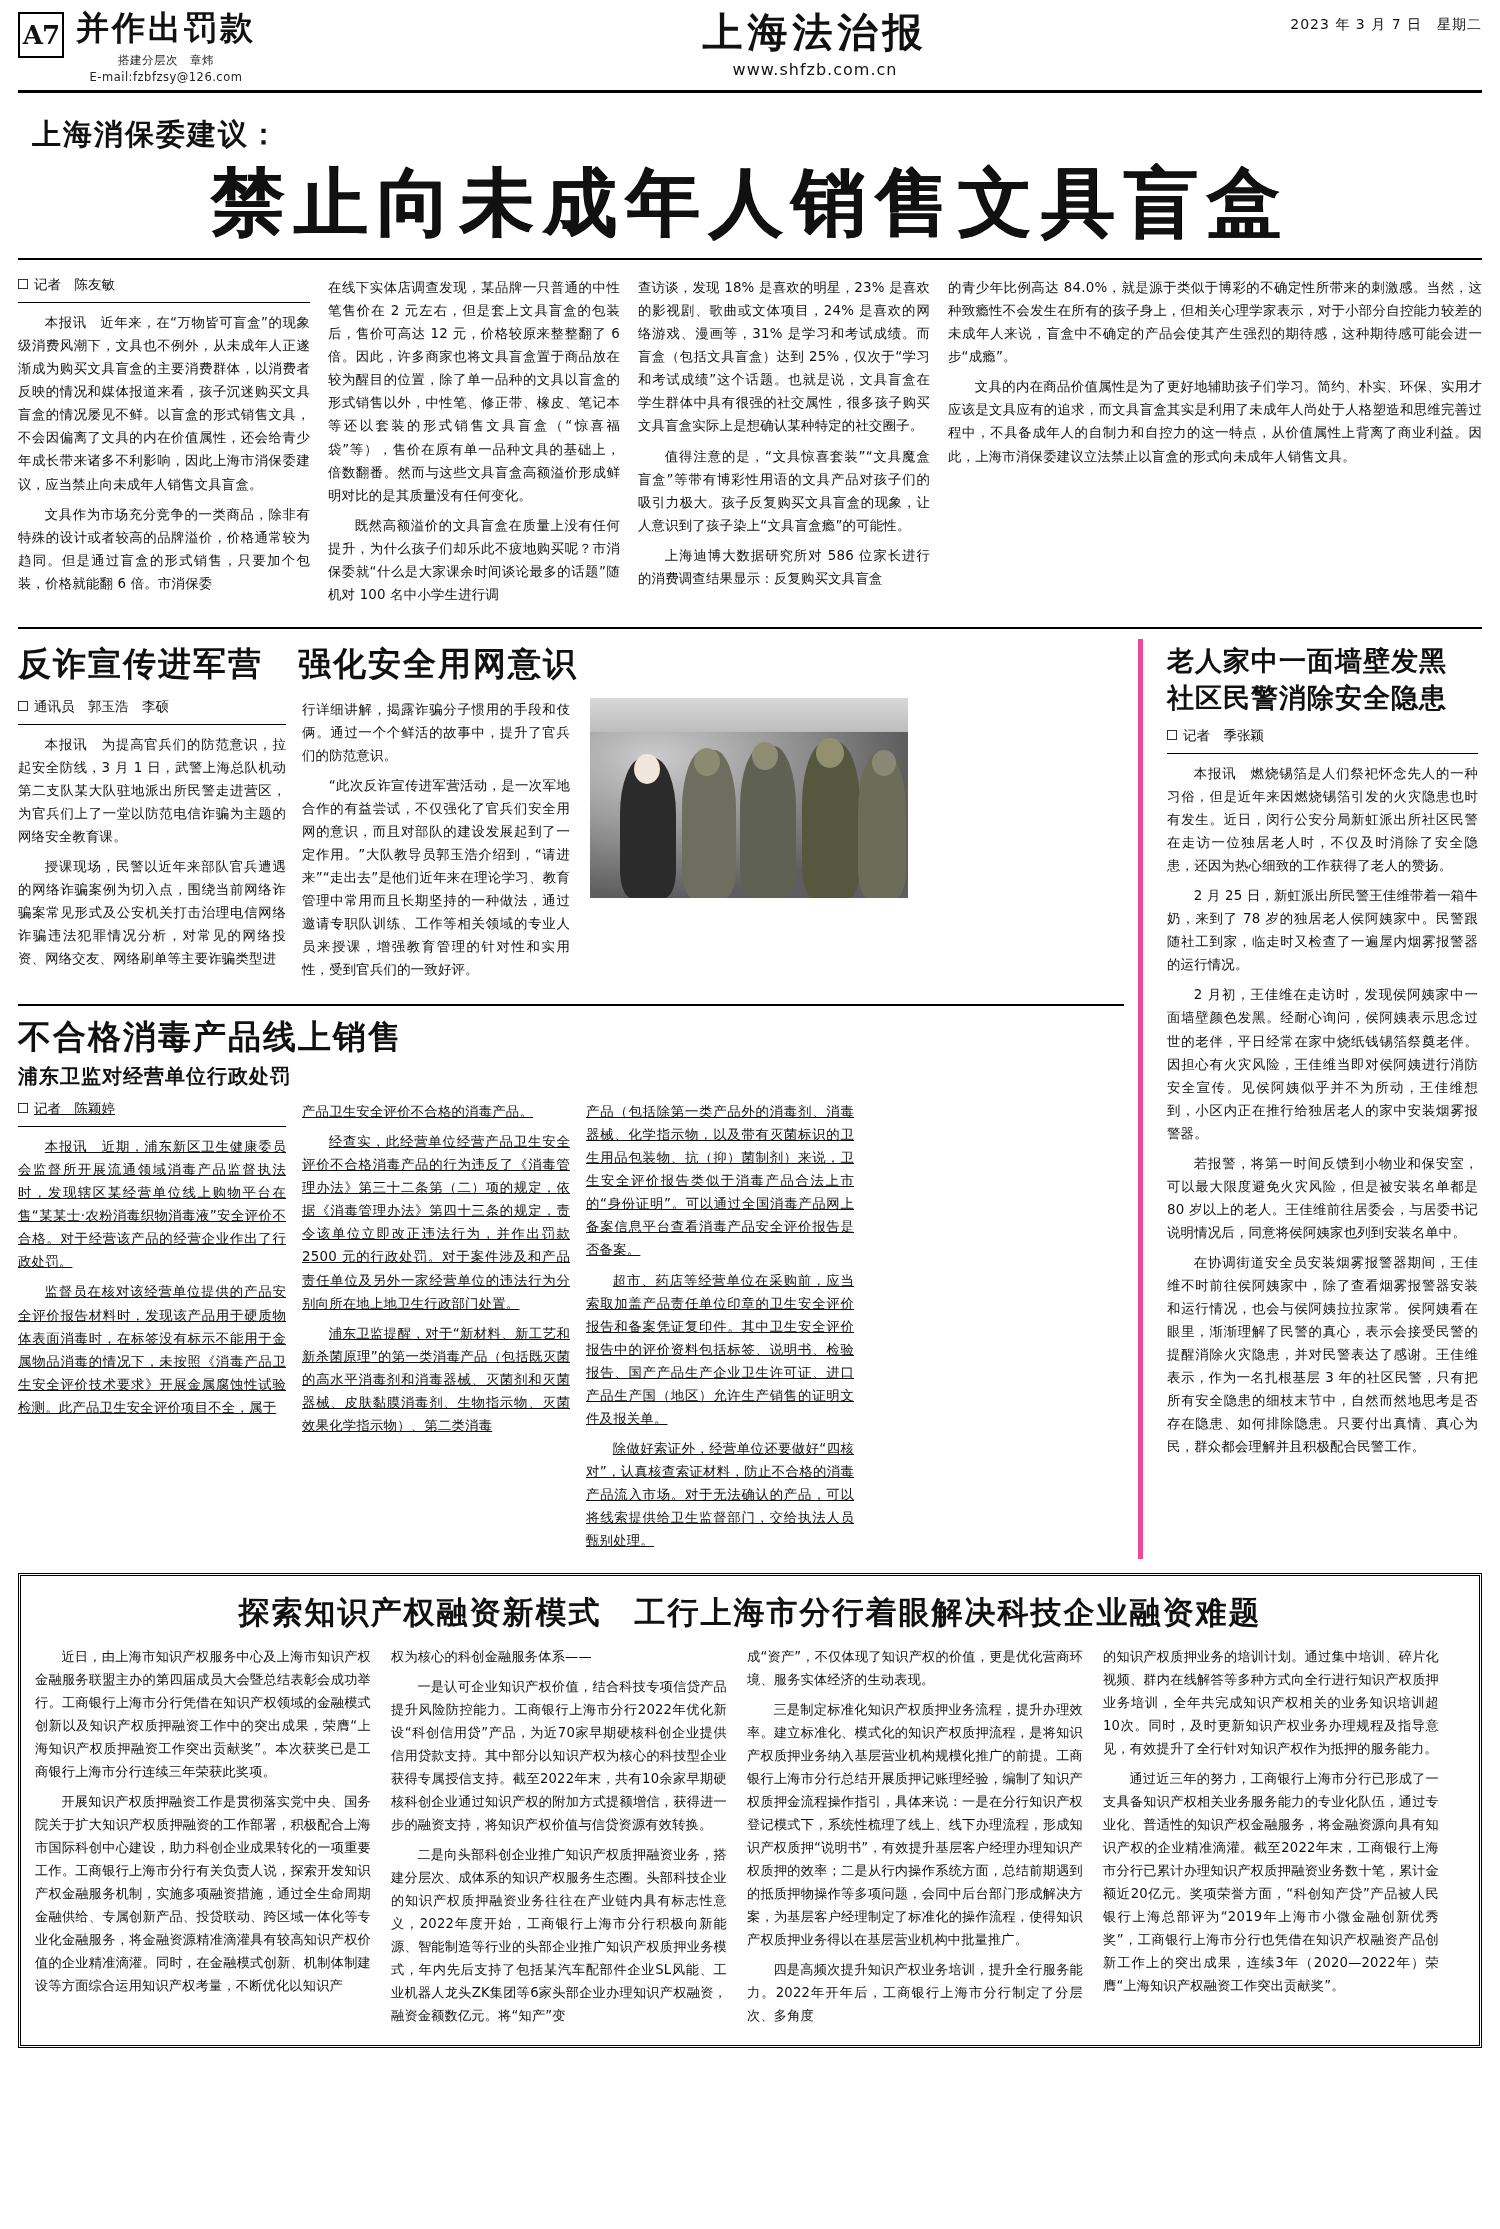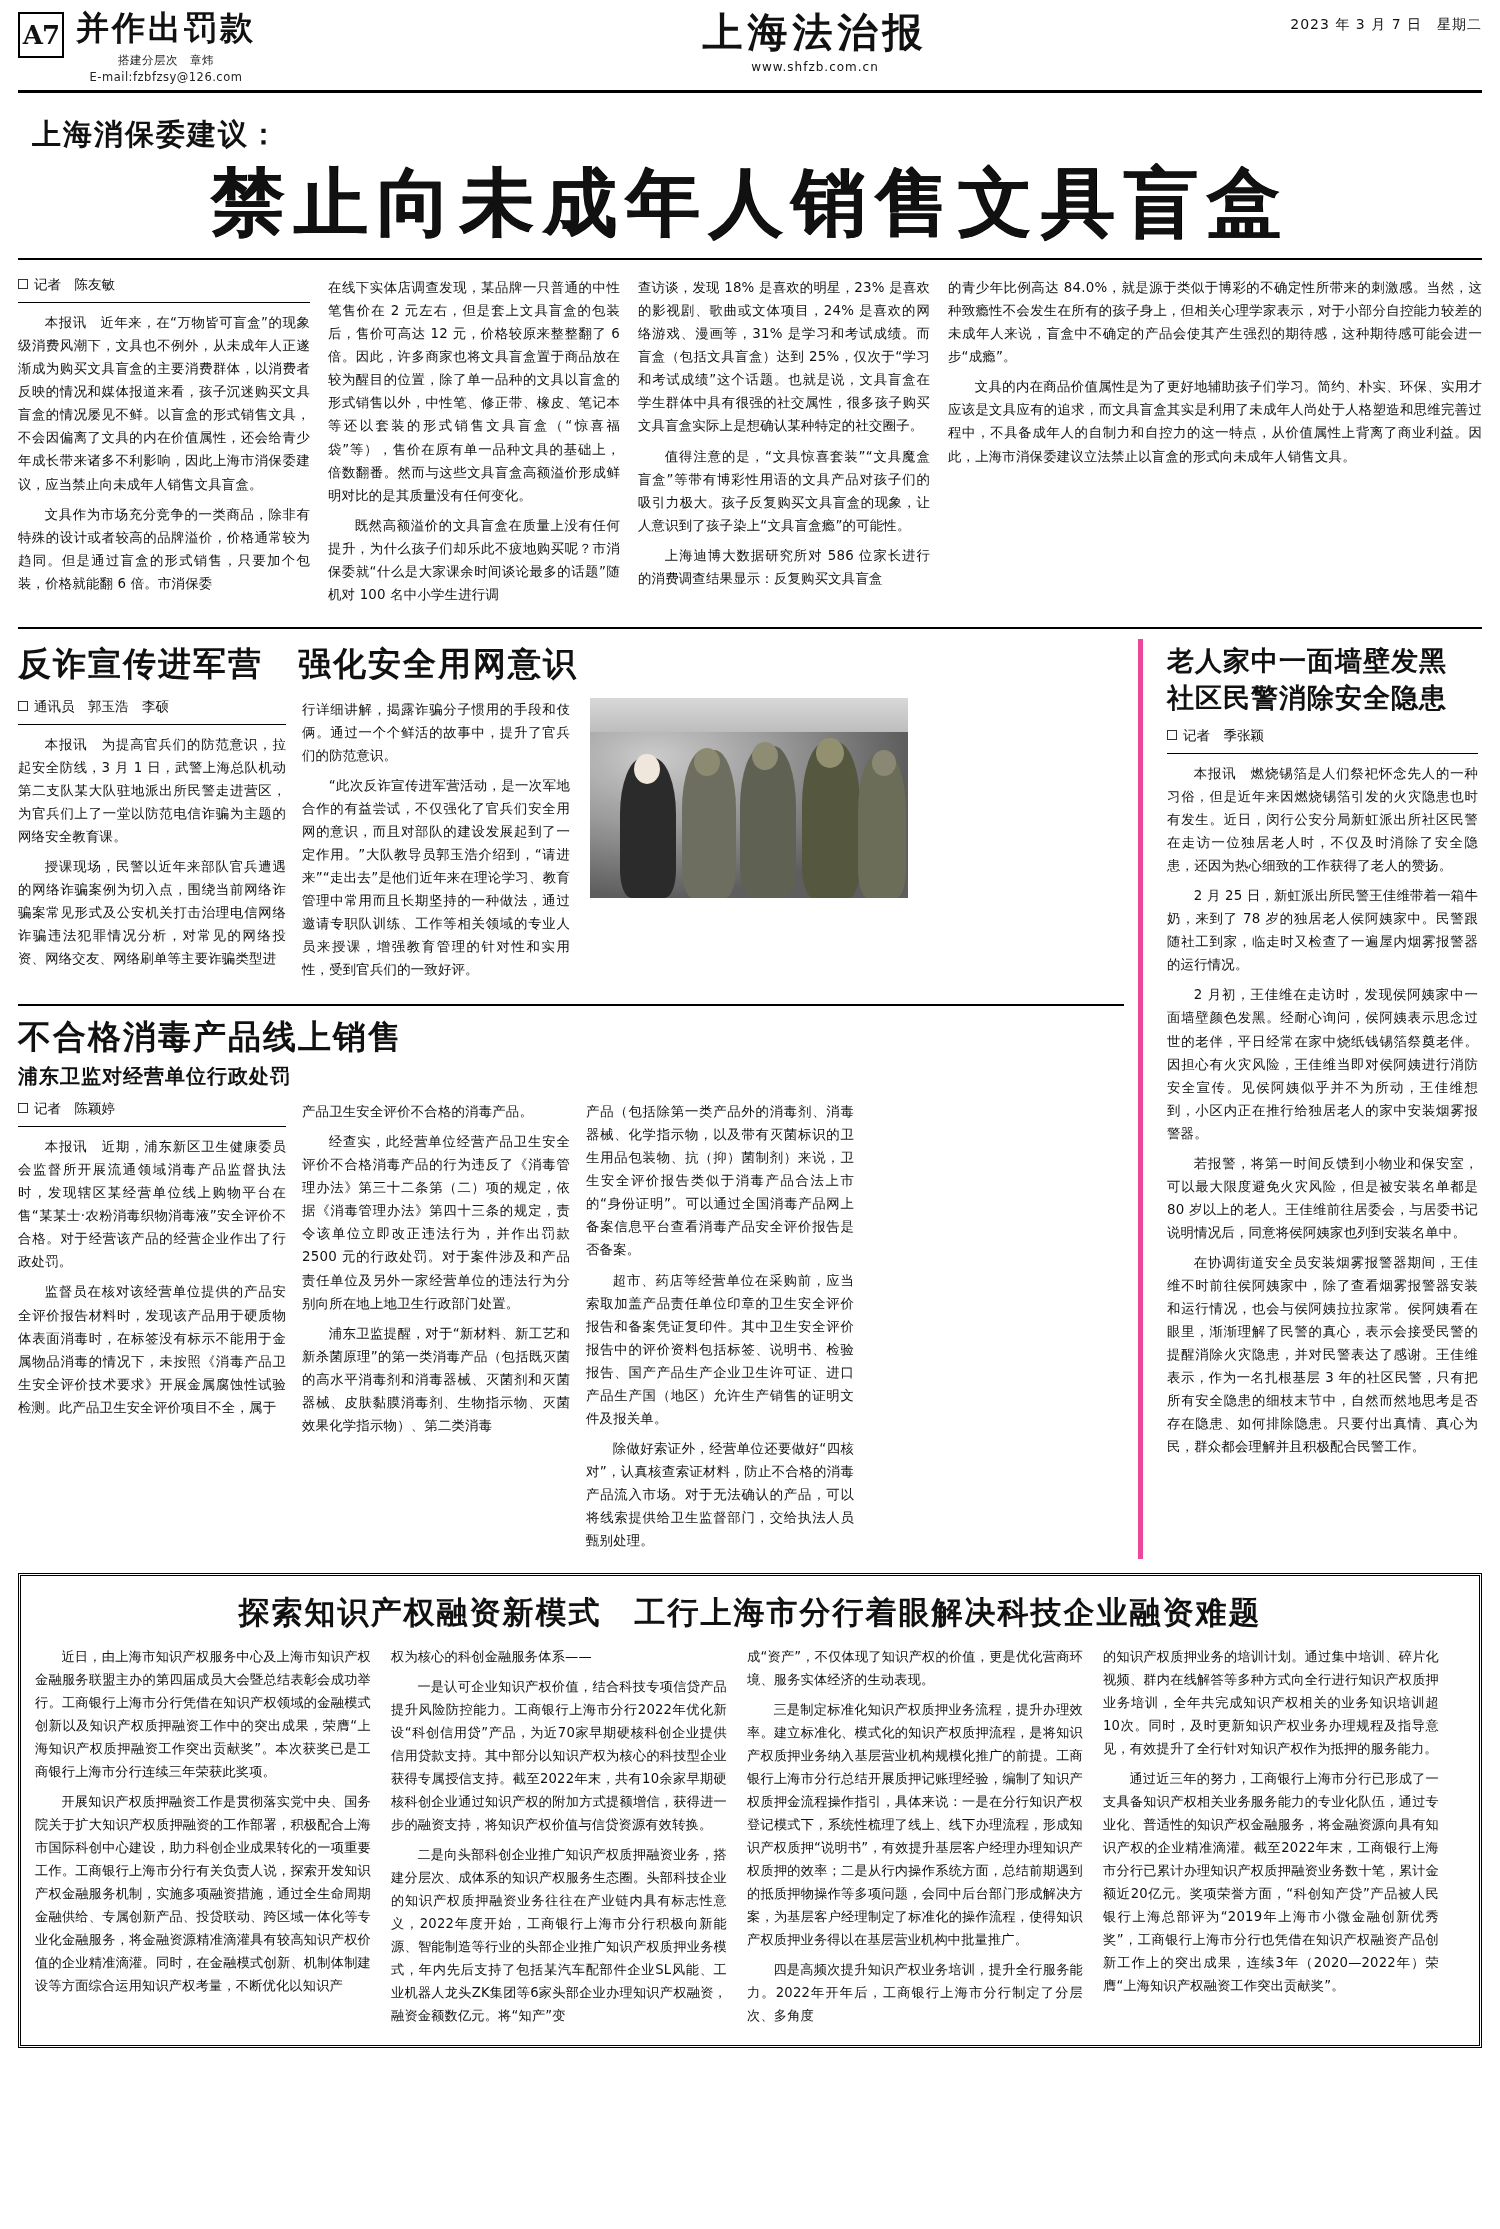--- a/index.html
+++ b/index.html
@@ -25,21 +25,21 @@
   .mast-section { display:flex; flex-direction:column; }
   .mast-section .sec-title {
     font-family:"DejaVu Serif", serif; font-weight:bold; font-size:33px; letter-spacing:3px; line-height:1.1;
   }
   .mast-section .sec-sub { font-size:11.5px; margin-top:7px; letter-spacing:0.5px; color:#222; }
   .mast-center { flex:1; text-align:center; }
   .paper-name {
     font-family:"DejaVu Serif", serif; font-weight:bold; font-size:40px; letter-spacing:5px;
     line-height:1.1;
   }
-  .paper-url { font-size:12px; margin-top:6px; letter-spacing:1px; }
+  .paper-url { font-size:16px; margin-top:6px; letter-spacing:1px; }
   .mast-right { width:300px; text-align:right; font-size:14px; padding-top:6px; letter-spacing:1px; }
 
   
   .lead-kicker {
     font-family:"DejaVu Serif", serif; font-weight:bold; font-size:29px;
     letter-spacing:2px; margin:22px 0 4px 14px;
   }
   .lead-title {
     font-family:"DejaVu Serif", serif; font-weight:bold;
     font-size:74px; letter-spacing:9px; text-align:center;
@@ -69,21 +69,21 @@
   .mid-left { width:1120px; padding-right:14px; }
   .mid-right { width:340px; padding-left:24px; border-left:5px solid #ec4899; }
 
   .h2 {
     font-family:"DejaVu Serif", serif; font-weight:bold;
     font-size:33px; letter-spacing:2px; line-height:1.3; margin:4px 0 12px 0;
   }
   .h2.small { font-size:27px; letter-spacing:1px; }
   .h3-sub { font-family:"DejaVu Serif", serif; font-weight:bold; font-size:20px; letter-spacing:1px; margin:2px 0 10px 0; }
 
-  .two-col { display:flex; gap:16px; }
+  .two-col { display:flex; gap:16px;text-decoration:underline; }
   .two-col .c { width:268px; }
 
   .photo {
     width:318px; height:200px; margin-left:4px;
     background:#8e8e8e;
     position:relative; overflow:hidden;
   }
   .photo .ph-g1 { position:absolute; inset:0;
     background:
       radial-gradient(ellipse at 20% 30%, #cfcfcf 0%, #9a9a9a 35%, #5c5c5c 70%),

